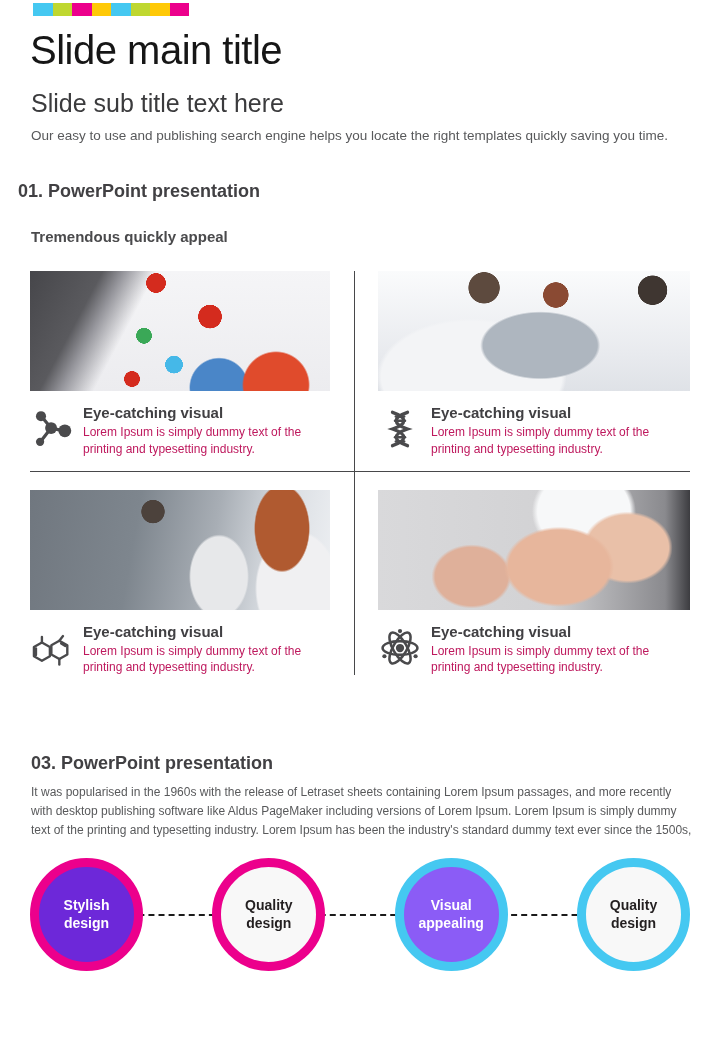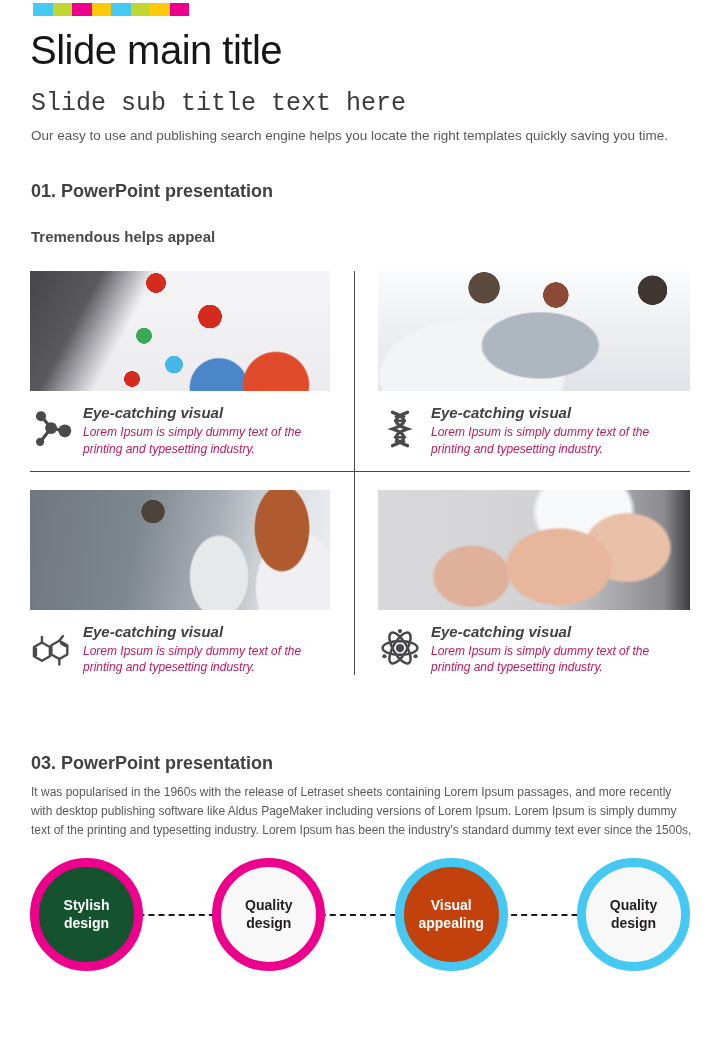--- a/index.html
+++ b/index.html
@@ -10,36 +10,36 @@
   }
   .page{position:relative;width:720px;height:1040px;}
 
   
   .stripe{display:flex;width:156px;height:13px;margin:3px 0 0 33px;}
   .stripe .seg{flex:1 1 auto;height:100%;}
 
   
   .main-title{margin:13px 0 0 30px;font-size:40px;line-height:1.05;font-weight:400;
     color:#161616;letter-spacing:-0.5px;}
-  .sub-title{margin:19px 0 0 31px;font-size:25px;line-height:1.1;font-weight:400;color:#3b3b3d;font-family:Liberation Mono, monospace;}
+  .sub-title{margin:19px 0 0 31px;font-size:25px;line-height:1.1;font-weight:400;color:#3b3b3d;}
   .intro{margin:9px 0 0 31px;font-size:13.5px;line-height:1.4;color:#58595B;width:660px;}
 
-  .s1-heading{margin:36px 0 0 31px;font-size:18px;font-weight:700;color:#414043;}
+  .s1-heading{margin:36px 0 0 18px;font-size:18px;font-weight:700;color:#414043;}
   .s1-subheading{margin:26px 0 0 31px;font-size:15px;font-weight:700;color:#4a4a4c;}
   .s1-body{margin:6px 0 0 31px;font-size:13.5px;color:#58595B;width:660px;}
 
   
   .feature-grid{position:relative;display:grid;grid-template-columns:300px 312px;
     column-gap:48px;width:660px;margin:26px 0 0 30px;}
   .vdivider{position:absolute;left:324px;top:0;height:100%;width:1px;background:#47484a;}
   .hdivider{grid-column:1 / -1;height:1px;background:#47484a;margin:14px 0 18px 0;}
   .photo{width:100%;height:120px;}
   .caption{display:flex;margin-top:13px;align-items:flex-start;}
   .caption .iconbox{flex:0 0 44px;width:44px;display:flex;justify-content:center;padding-top:3px;}
-  .caption .cap-text{margin-left:9px;font-style:italic;}
+  .caption .cap-text{margin-left:9px;}
   .cap-title{font-size:15px;font-weight:700;color:#414043;margin:0 0 3px 0;}
   .cap-body{font-size:12px;line-height:1.35;color:#be185d;max-width:242px;margin:0;}
 
   
   .photo-1{background:
     radial-gradient(circle 10px at 42% 10%, #d42b1e 97%, transparent),
     radial-gradient(circle 12px at 60% 38%, #d42b1e 97%, transparent),
     radial-gradient(circle 8px at 38% 54%, #3aa857 97%, transparent),
     radial-gradient(circle 9px at 48% 78%, #45b8e8 97%, transparent),
     radial-gradient(circle 8px at 34% 90%, #d42b1e 97%, transparent),
@@ -94,21 +94,21 @@
     <div class="seg" style="background-color: rgb(191, 215, 48);"></div>
     <div class="seg" style="background-color: rgb(255, 201, 7);"></div>
     <div class="seg" style="background-color: rgb(236, 0, 140);"></div>
   </div>
 
   <h1 class="main-title">Slide main title</h1>
   <div class="sub-title">Slide sub title text here</div>
   <p class="intro">Our easy to use and publishing search engine helps you locate the right templates quickly saving you time.</p>
 
   <div class="s1-heading">01. PowerPoint presentation</div>
-  <div class="s1-subheading">Tremendous helps appeal</div>
+  <div class="s1-subheading">Tremendous quickly appeal</div>
 
   <div class="feature-grid">
     <div class="vdivider"></div>
 
     <div class="cell">
       <div class="photo photo-1"></div>
       <div class="caption">
         <span class="iconbox">
           <svg viewBox="0 0 48 48" width="44" height="44">
             <g stroke="#4a4a4c" stroke-width="3.5" stroke-linecap="round">
@@ -204,27 +204,27 @@
         </div>
       </div>
     </div>
   </div>
 
   <div class="s2-heading">03. PowerPoint presentation</div>
   <p class="s2-body">It was popularised in the 1960s with the release of Letraset sheets containing Lorem Ipsum passages, and more recently with desktop publishing software like Aldus PageMaker including versions of Lorem Ipsum. Lorem Ipsum is simply dummy text of the printing and typesetting industry. Lorem Ipsum has been the industry's standard dummy text ever since the 1500s,</p>
 
   <div class="circle-row">
     <div class="connector"></div>
-    <div class="circle" style="background-color: #14532d; border-color: rgb(236, 0, 140); color: rgb(255, 255, 255);">
+    <div class="circle" style="background-color: #6d28d9; border-color: rgb(236, 0, 140); color: rgb(255, 255, 255);">
       <span class="label">Stylish design</span>
     </div>
     <div class="circle" style="background-color: rgb(248, 248, 248); border-color: rgb(236, 0, 140); color: rgb(35, 31, 32);">
       <span class="label">Quality design</span>
     </div>
-    <div class="circle" style="background-color: #c2410c; border-color: rgb(69, 200, 241); color: rgb(255, 255, 255);">
+    <div class="circle" style="background-color: #8b5cf6; border-color: rgb(69, 200, 241); color: rgb(255, 255, 255);">
       <span class="label">Visual appealing</span>
     </div>
     <div class="circle" style="background-color: rgb(248, 248, 248); border-color: rgb(69, 200, 241); color: rgb(35, 31, 32);">
       <span class="label">Quality design</span>
     </div>
   </div>
 
 </div>
 
 </body></html>

